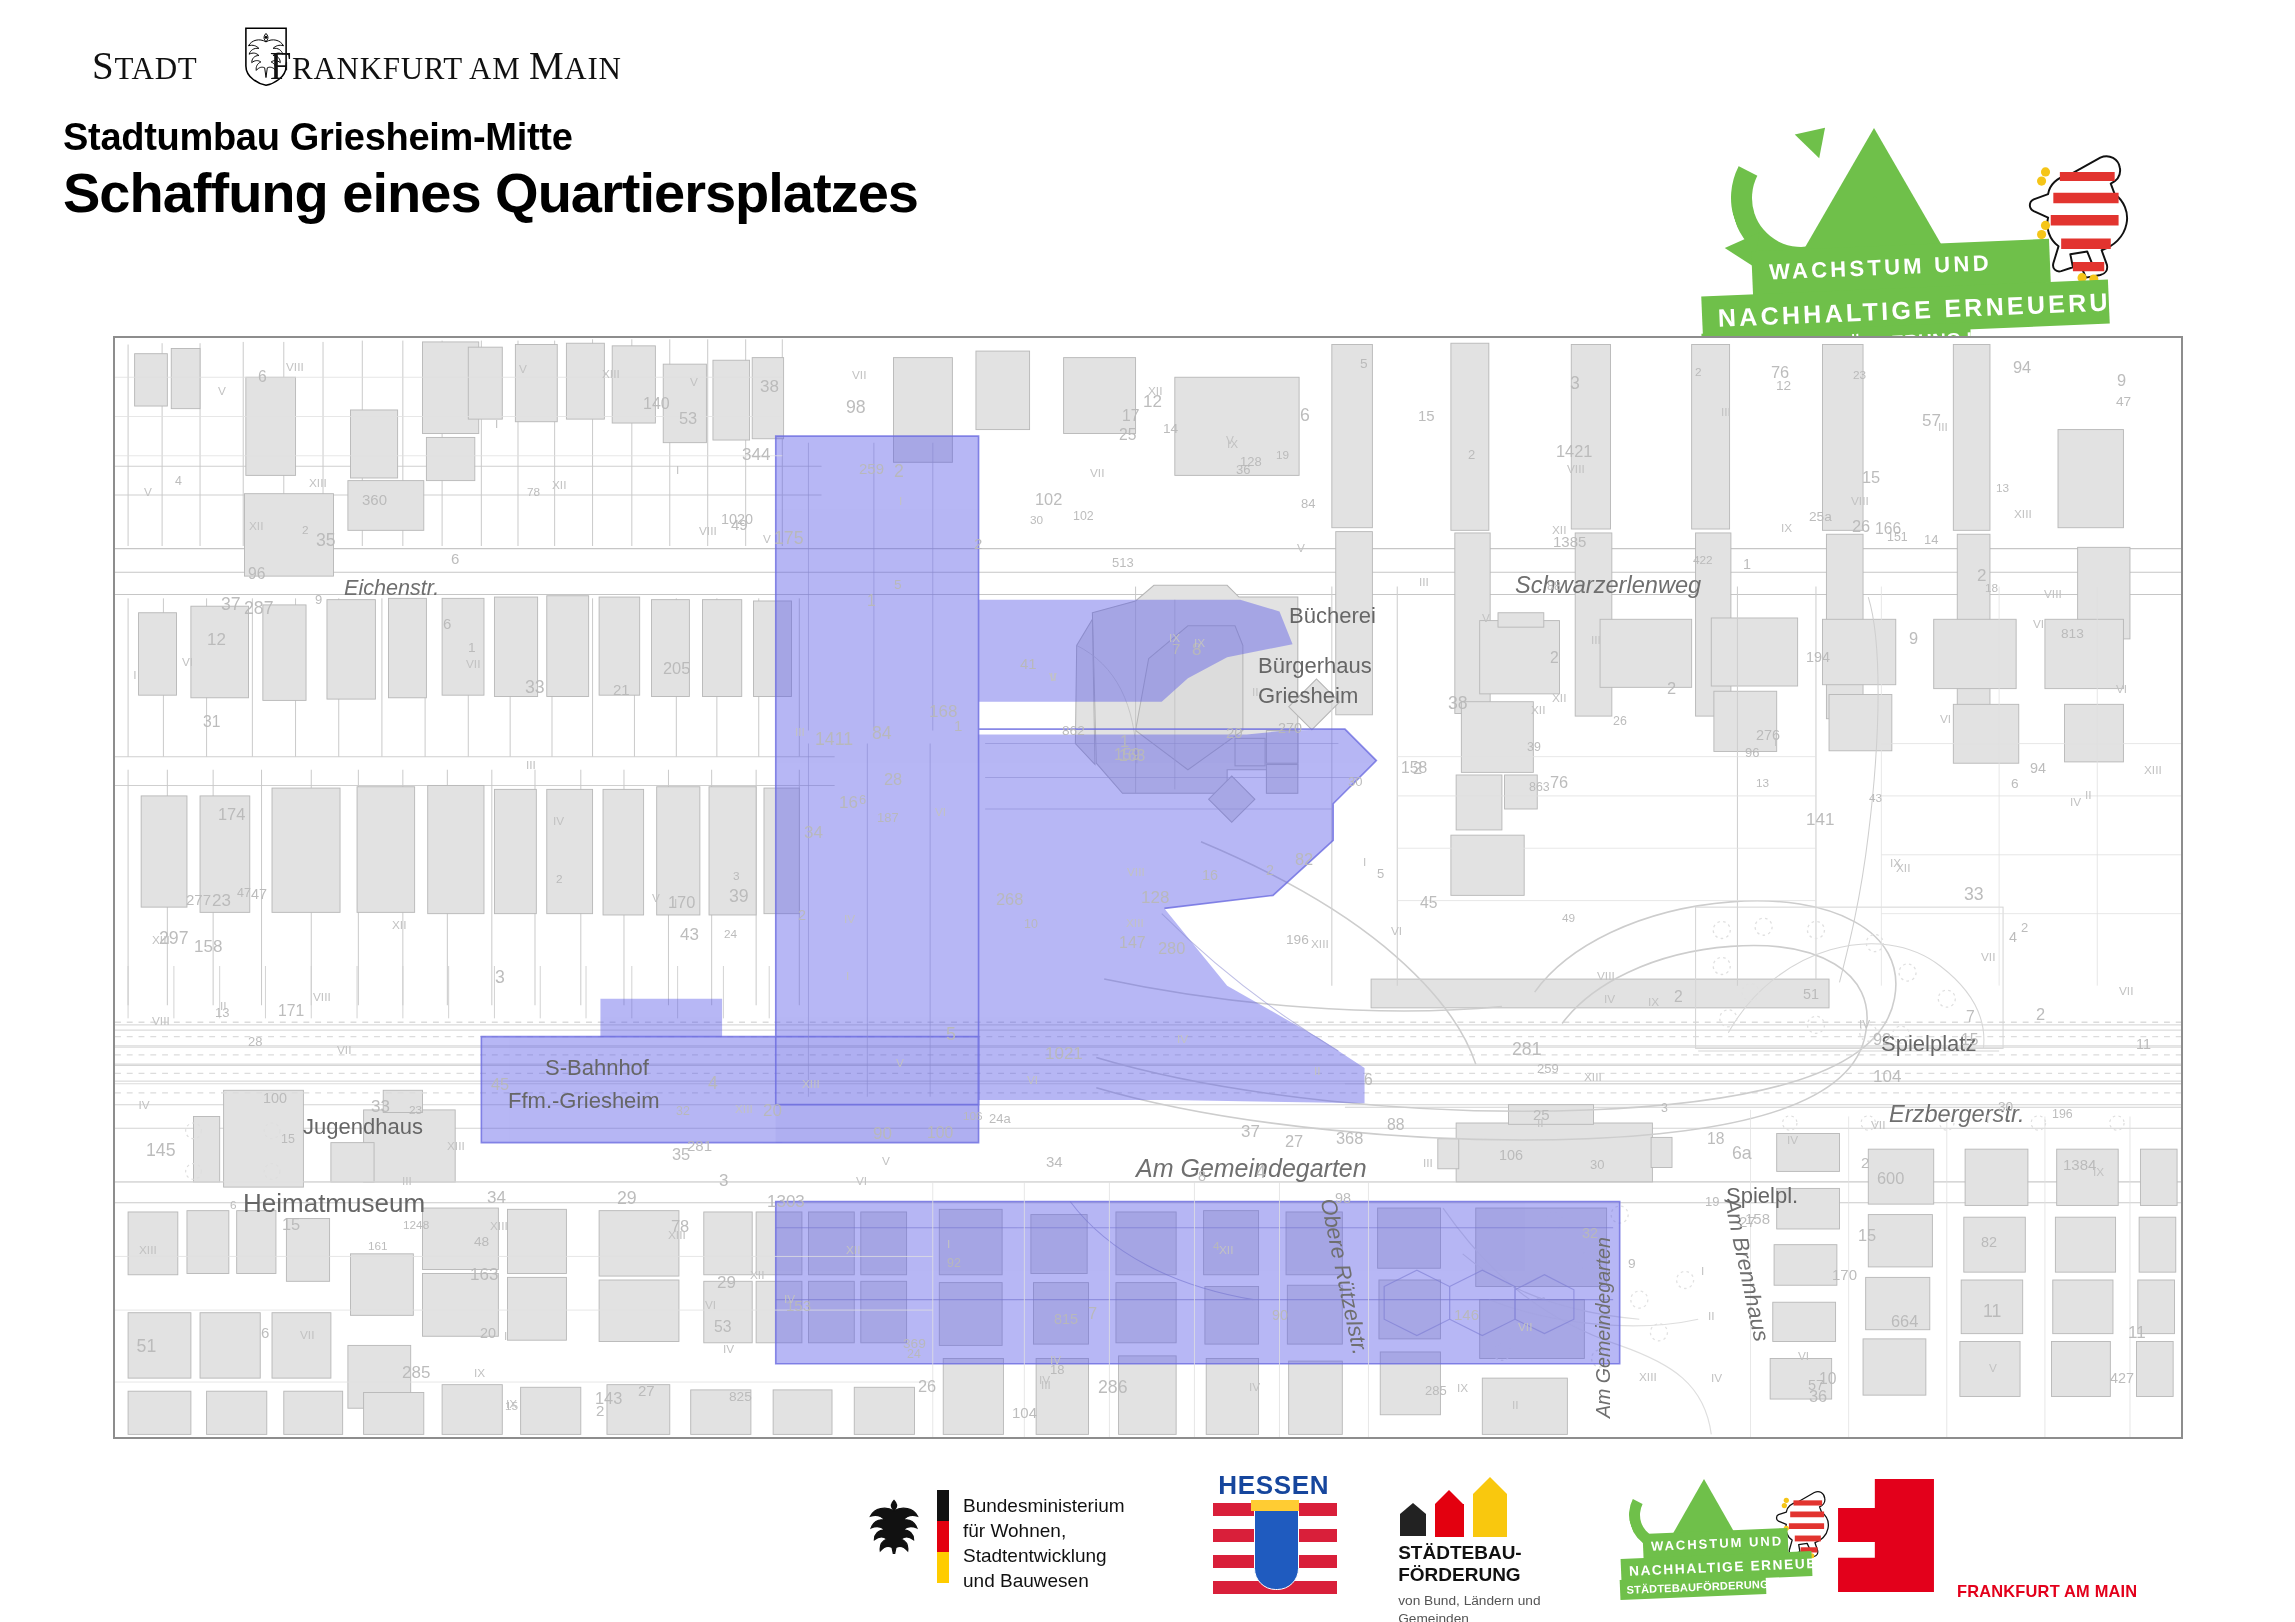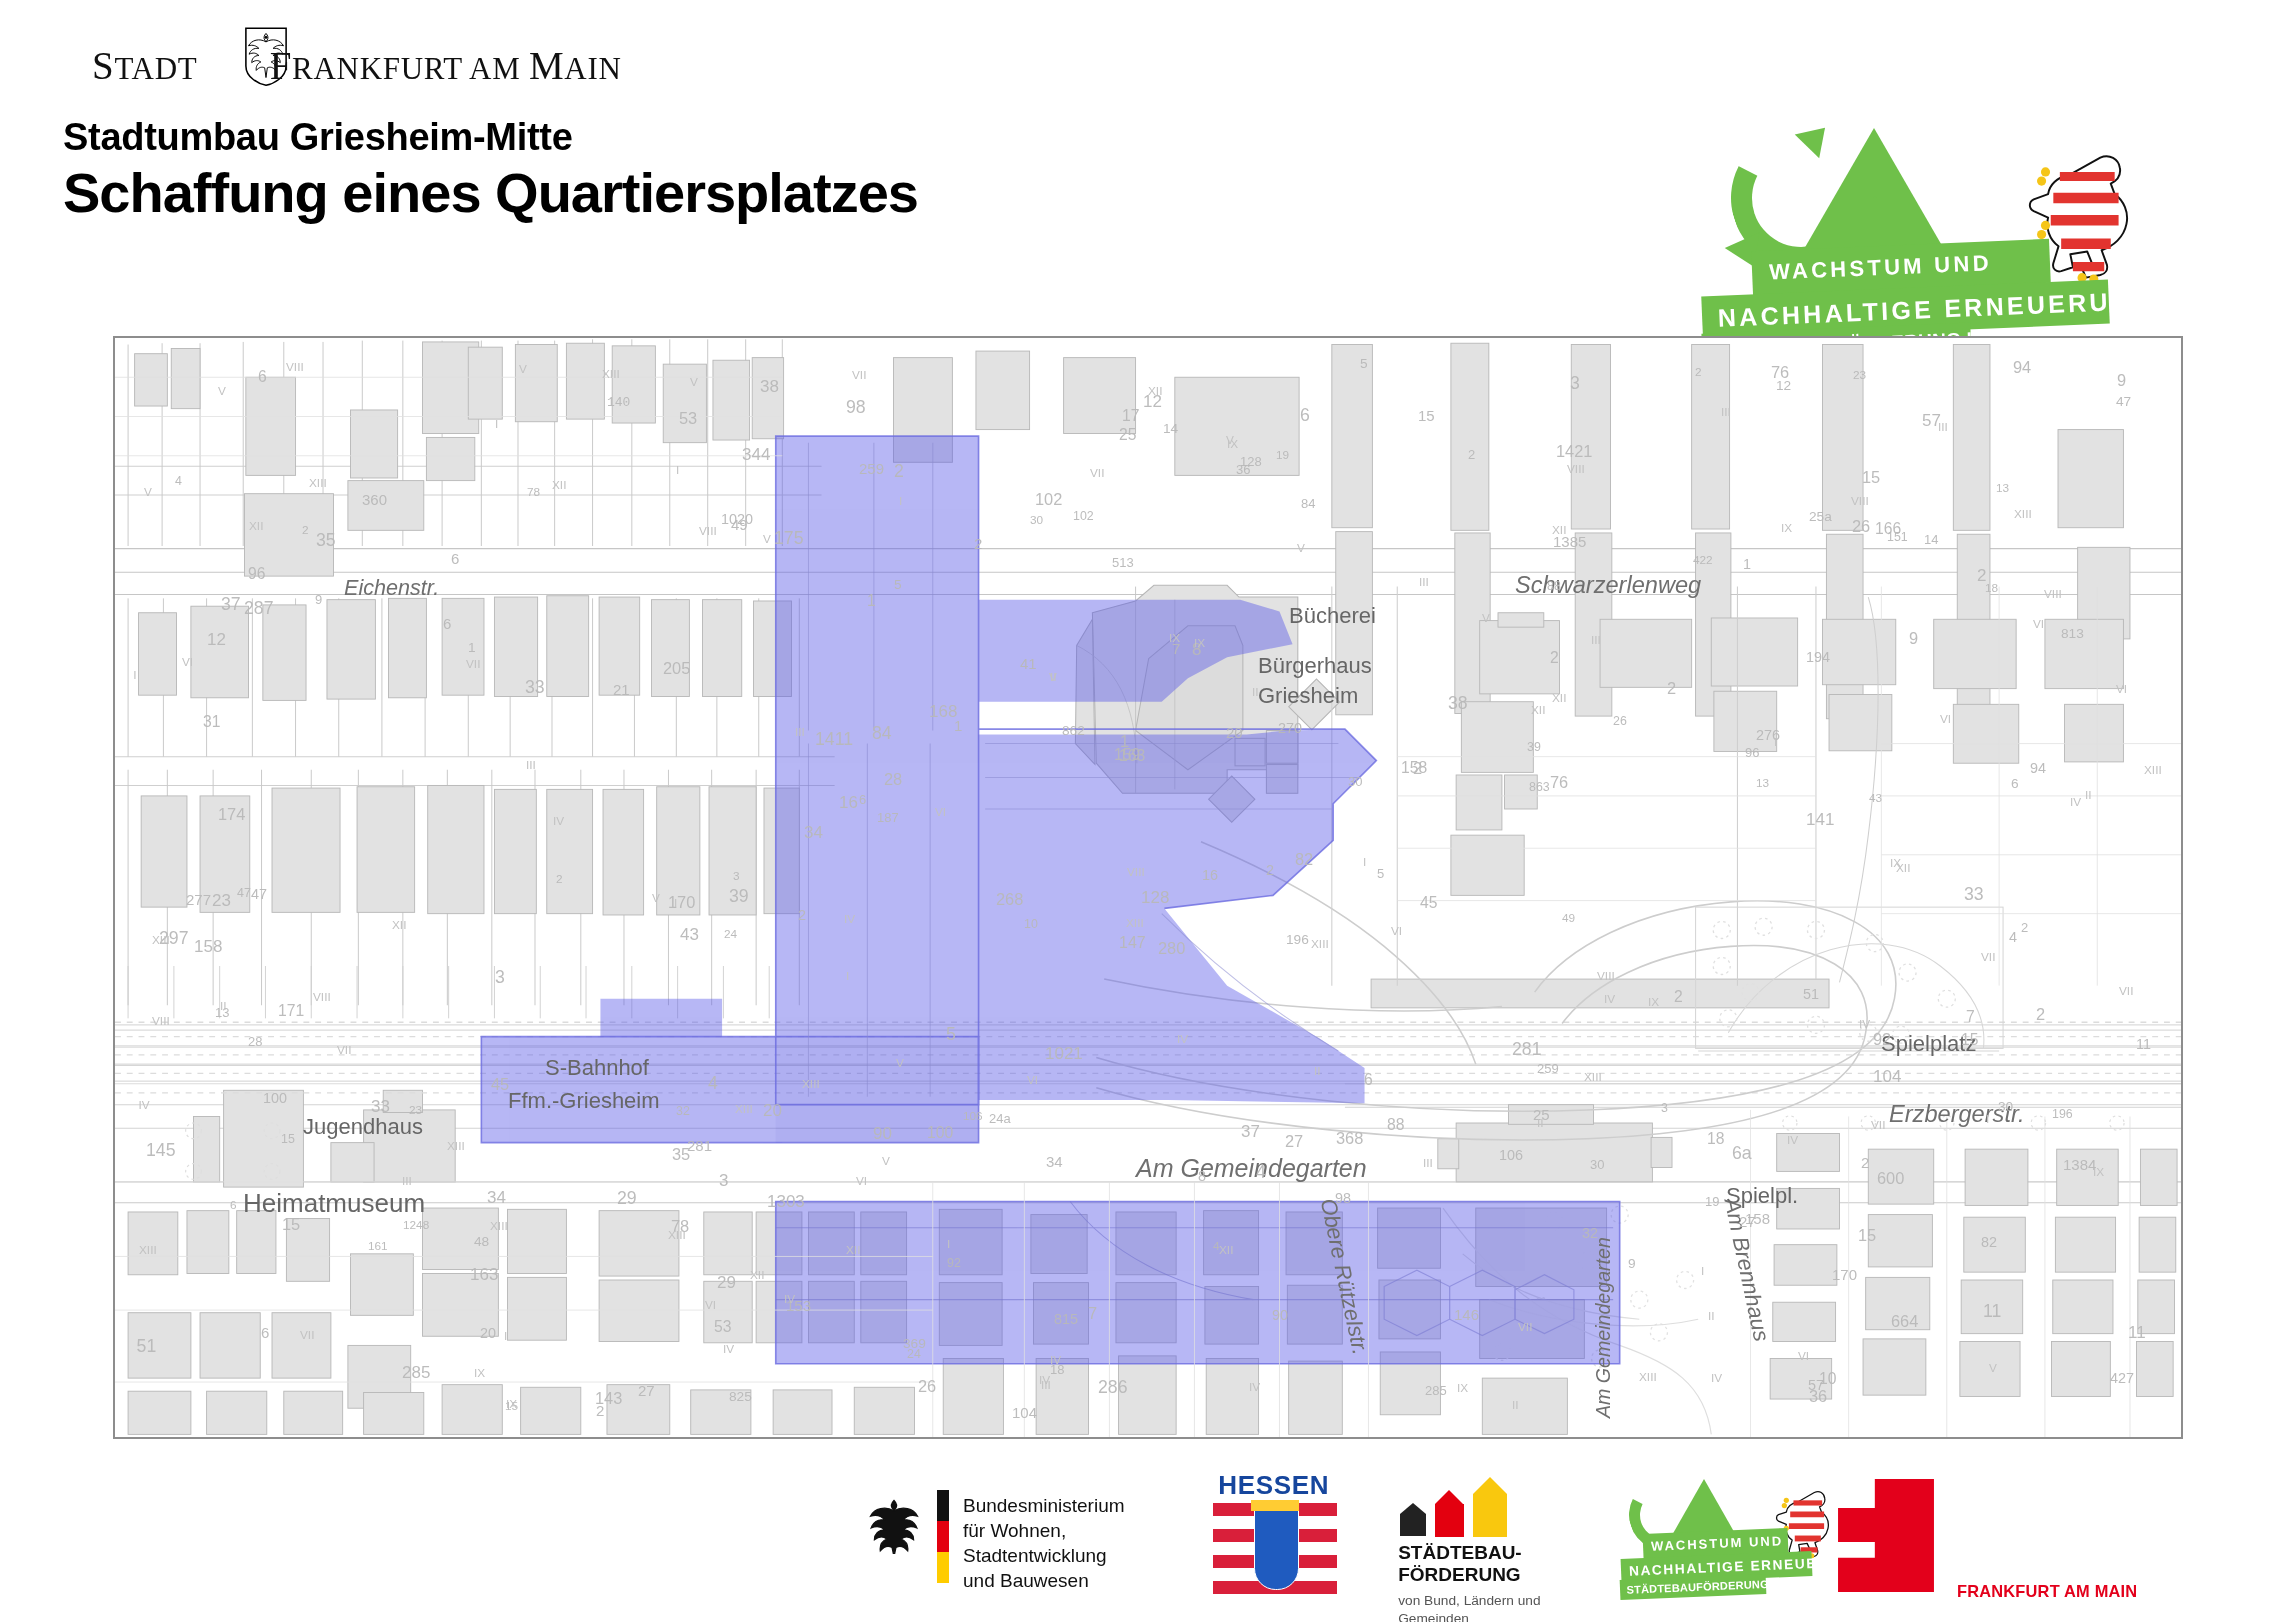--- a/index.html
+++ b/index.html
@@ -536,21 +536,21 @@
 
   <div class="lbl poi" style="left:1174px;top:265px;">Bücherei</div>
   <div class="lbl poi" style="left:1143px;top:315px;">Bürgerhaus</div>
   <div class="lbl poi" style="left:1143px;top:345px;">Griesheim</div>
   <div class="lbl poi" style="left:430px;top:717px;">S-Bahnhof</div>
   <div class="lbl poi" style="left:393px;top:750px;">Ffm.-Griesheim</div>
   <div class="lbl poi" style="left:188px;top:776px;">Jugendhaus</div>
   <div class="lbl poi" style="left:128px;top:850px;font-size:26px;">Heimatmuseum</div>
   <div class="lbl poi" style="left:1766px;top:693px;">Spielplatz</div>
   <div class="lbl poi" style="left:1611px;top:845px;">Spielpl.</div>
-<div class="lbl" style="left: 492px; top: 57px; font-size: 13px; color: rgb(185, 185, 185); opacity: 0.95; font-family: Liberation Mono, monospace;">140</div>
+<div class="lbl" style="left: 528px; top: 57px; font-size: 16px; color: rgb(185, 185, 185); opacity: 0.95;">140</div>
     <div class="lbl" style="left: 609px; top: 589px; font-size: 11.8px; color: rgb(185, 185, 185); opacity: 0.95;">24</div>
     <div class="lbl" style="left: 874px; top: 773px; font-size: 13px; color: rgb(185, 185, 185); opacity: 0.95;">24a</div>
     <div class="lbl" style="left: 803px; top: 1039px; font-size: 16.4px; color: rgb(185, 185, 185); opacity: 0.95;">26</div>
     <div class="lbl" style="left: 1691px; top: 472px; font-size: 17px; color: rgb(185, 185, 185); opacity: 0.95;">141</div>
     <div class="lbl" style="left: 1704px; top: 1032px; font-size: 15.7px; color: rgb(185, 185, 185); opacity: 0.95;">10</div>
     <div class="lbl" style="left: 480px; top: 1051px; font-size: 16.4px; color: rgb(185, 185, 185); opacity: 0.95;">143</div>
     <div class="lbl" style="left: 593px; top: 735px; font-size: 17.7px; color: rgb(185, 185, 185); opacity: 0.95;">4</div>
     <div class="lbl" style="left: 652px; top: 854px; font-size: 17px; color: rgb(185, 185, 185); opacity: 0.95;">1303</div>
     <div class="lbl" style="left: 1691px; top: 311px; font-size: 14.4px; color: rgb(185, 185, 185); opacity: 0.95;">194</div>
     <div class="lbl" style="left: 1339px; top: 968px; font-size: 15px; color: rgb(185, 185, 185); opacity: 0.95;">146</div>

